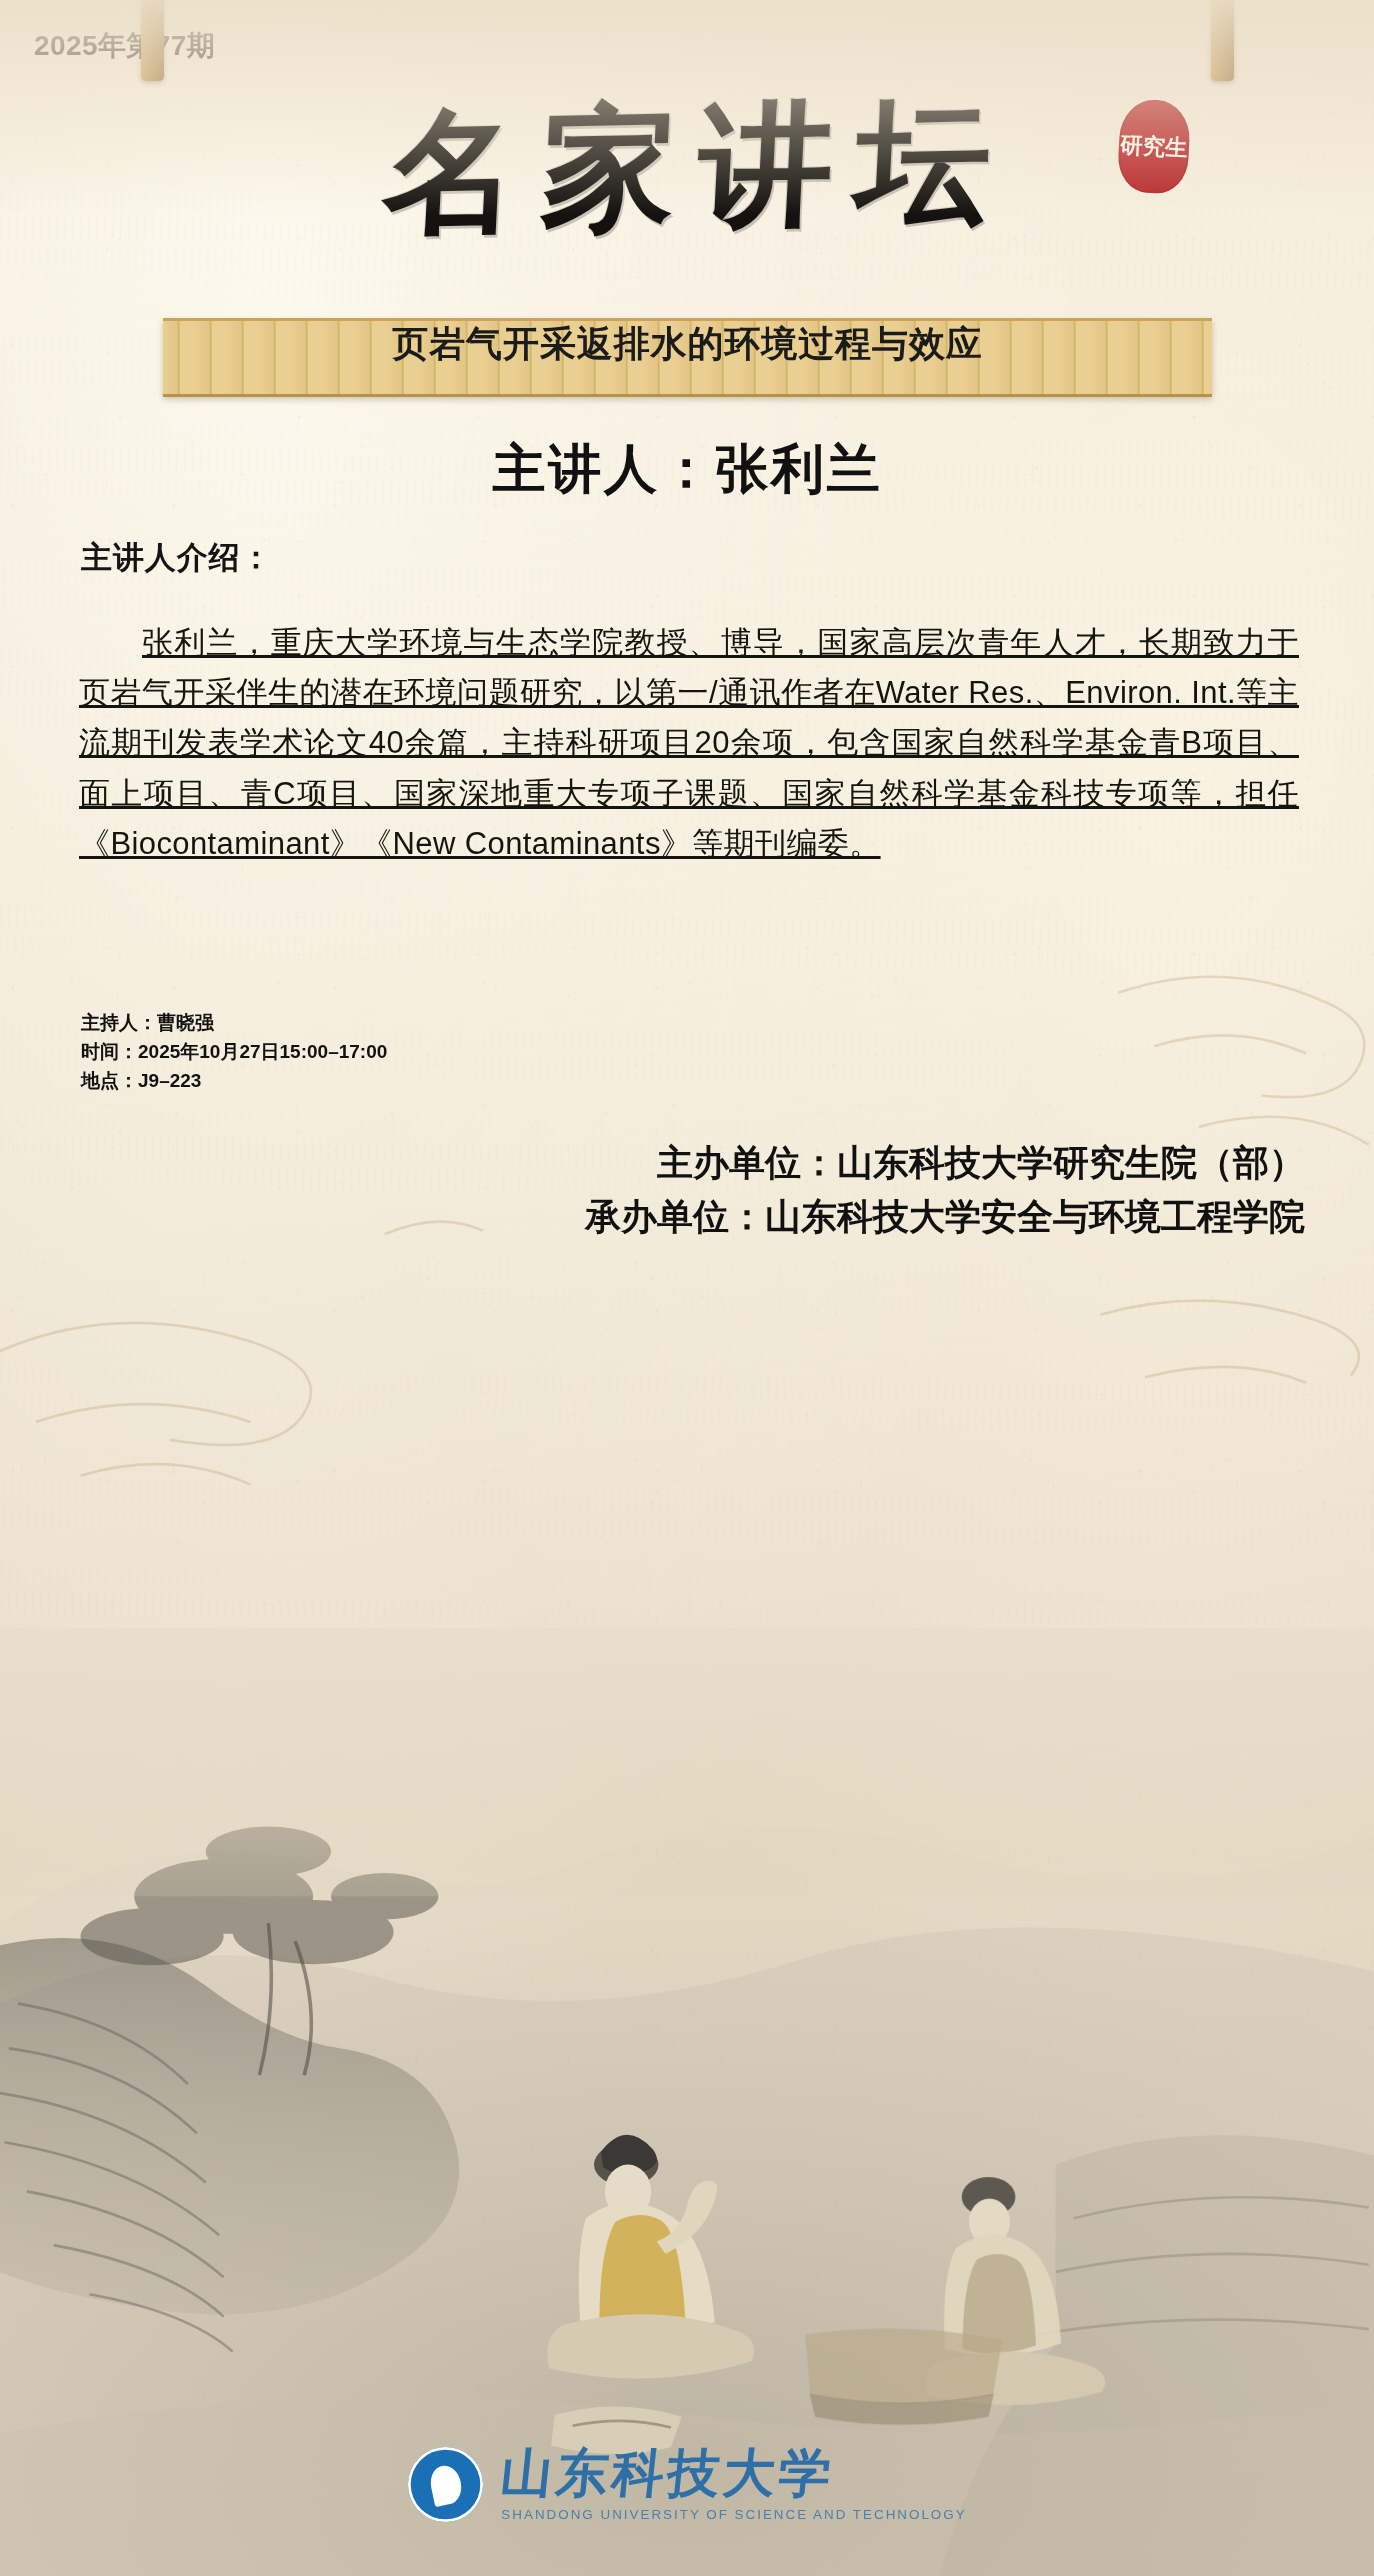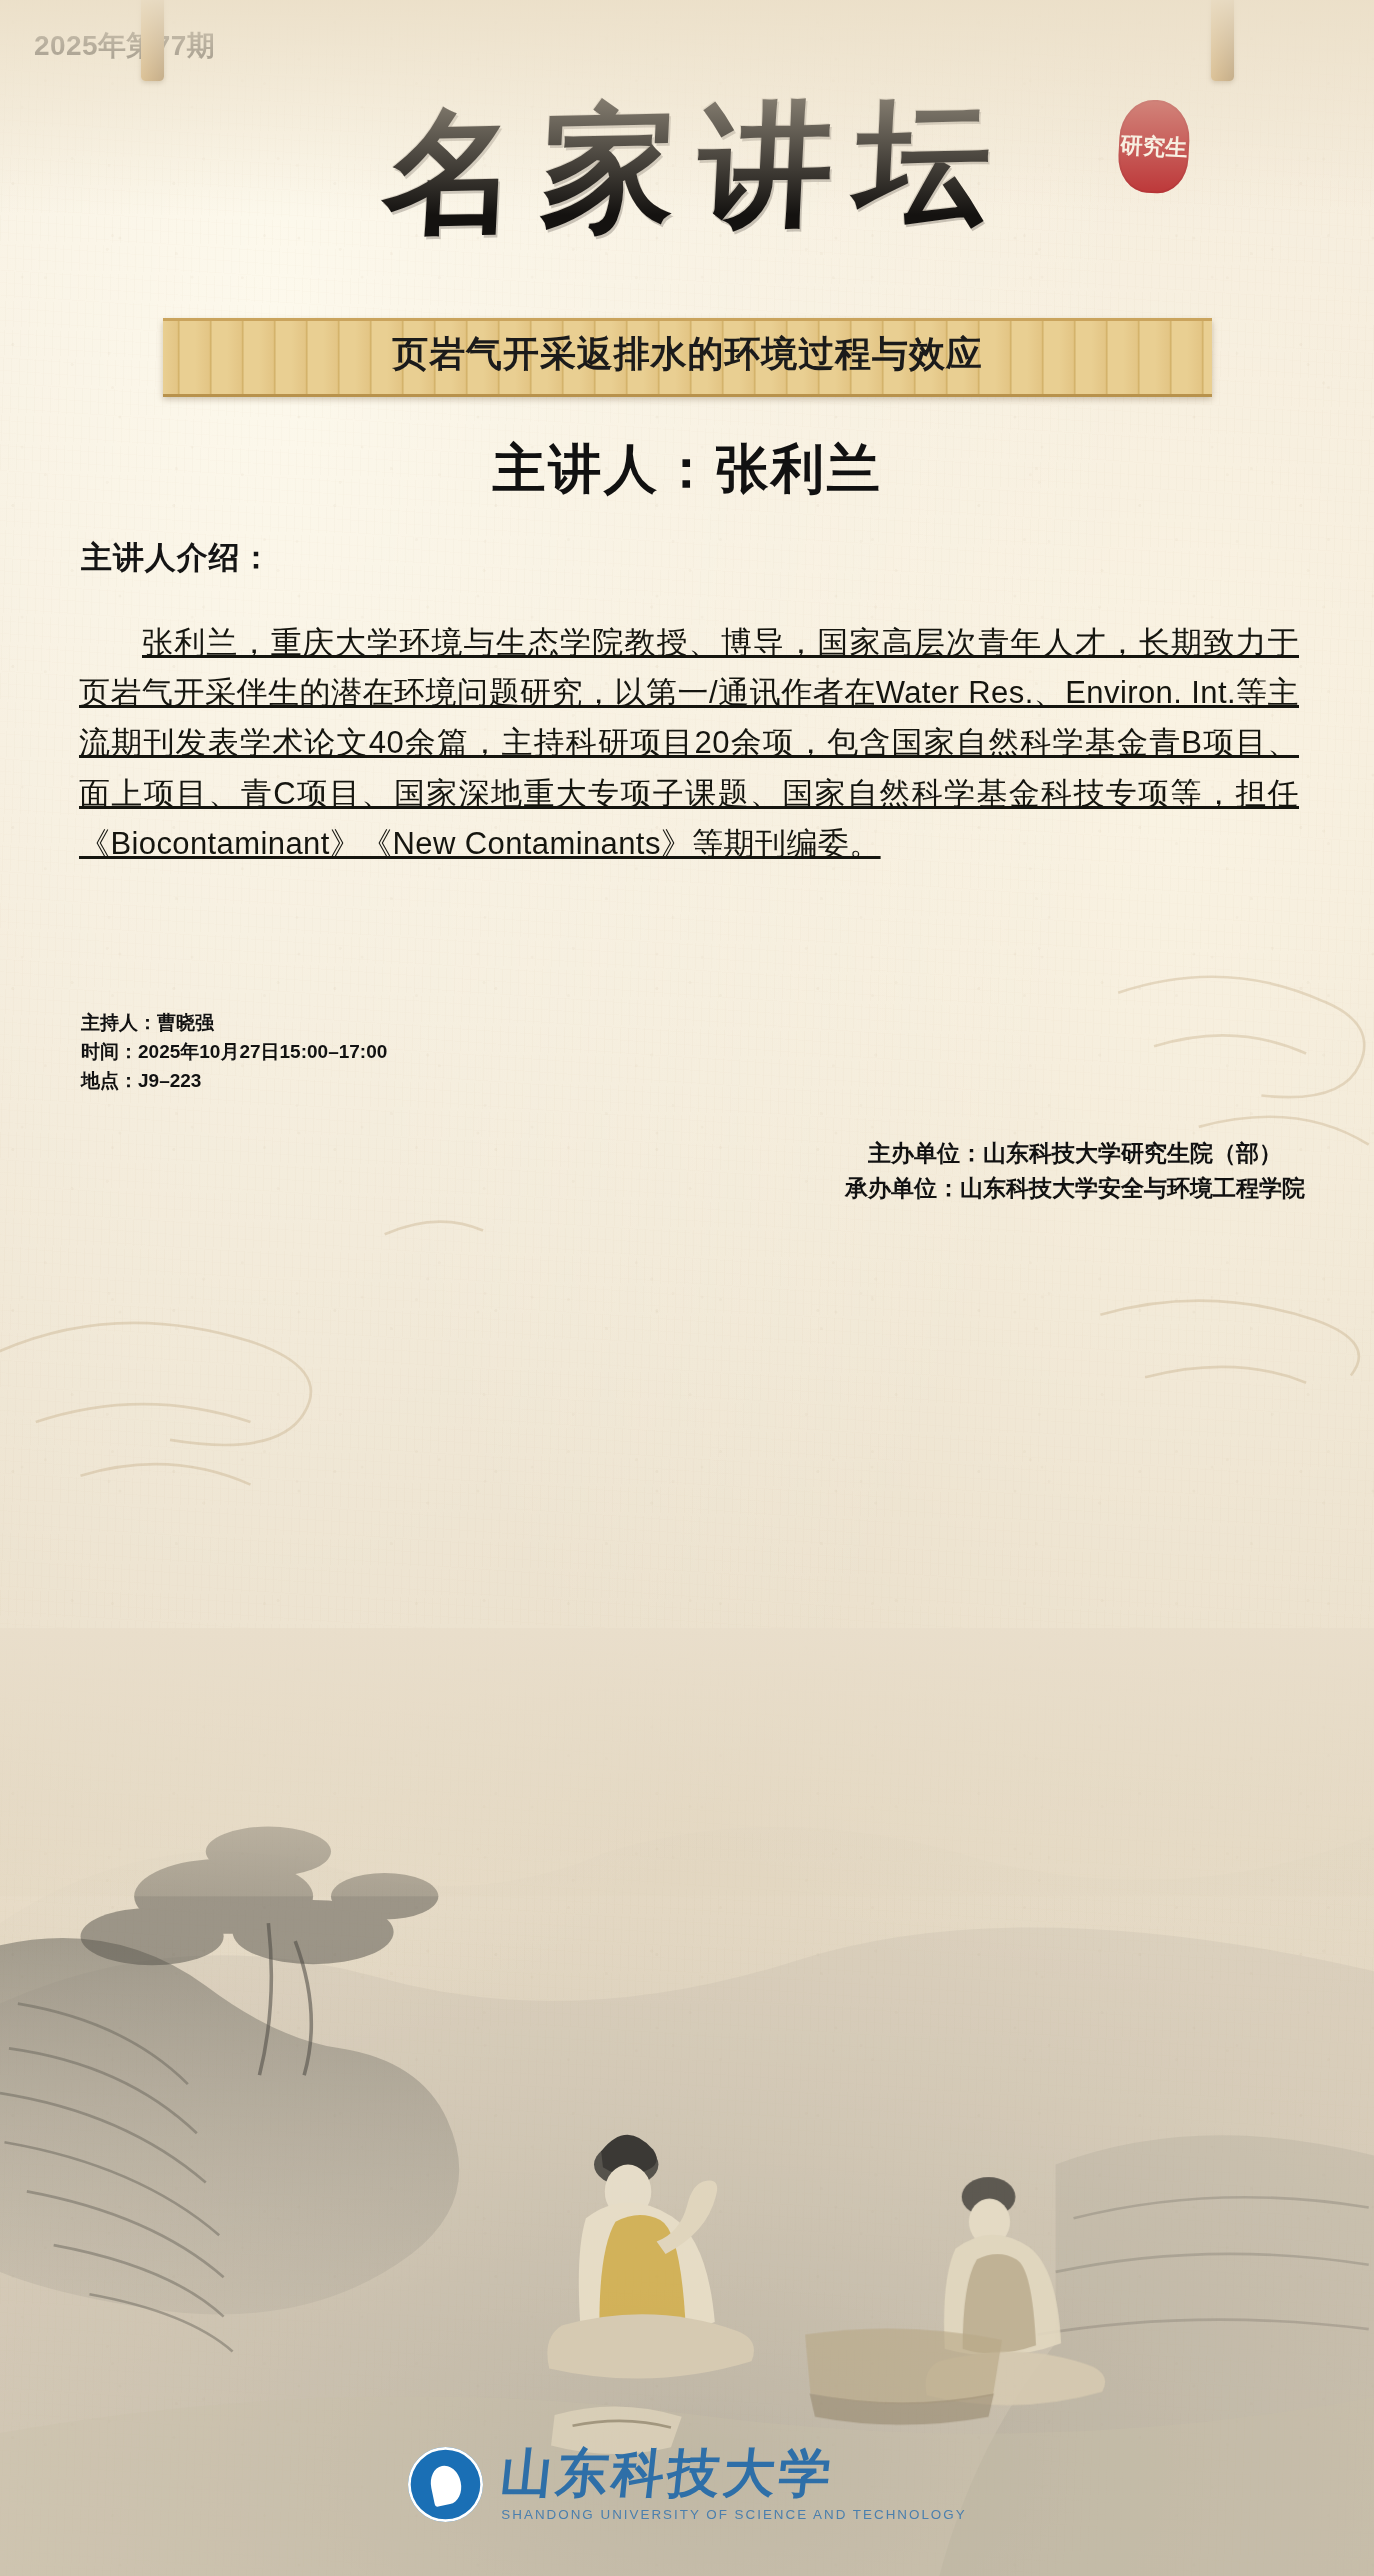--- a/index.html
+++ b/index.html
@@ -134,21 +134,21 @@
     height: 88px;
     background: linear-gradient(90deg,#c79a52,#a87c3c 55%,#8d6630);
     border-radius: 4.5px;
     box-shadow: 0 1.8px 5.4px rgba(70,48,18,0.4);
   }
   .scroll-cap.left { left: 141px; }
   .scroll-cap.right { right: 141px; }
   .scroll-title {
     position: absolute;
     left: 163px;
-    top: 318px;
+    top: 308px;
     width: 1049px;
     height: 73px;
     display: flex;
     align-items: center;
     justify-content: center;
     font-size: 36px;
     font-weight: 700;
     color: #1b1b1b;
     letter-spacing: 0.9px;
     font-family: "DejaVu Sans", "Liberation Sans", sans-serif;
@@ -202,22 +202,22 @@
     color: #111;
     font-weight: 700;
   }
   .meta div { white-space: nowrap; }
 
   
   .orgs {
     position: absolute;
     right: 70px;
     top: 1136px;
-    text-align: center;
-    font-size: 23px;
+    text-align: right;
+    font-size: 36px;
     line-height: 1.5;
     font-weight: 700;
     color: #111;
     margin-left: 21px;
   }
 
   
   .ink-scene {
     position: absolute;
     left: 0;

